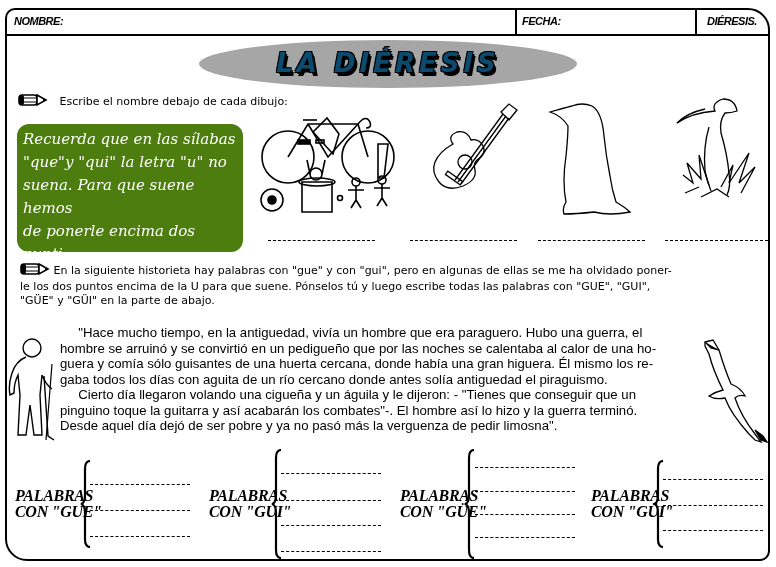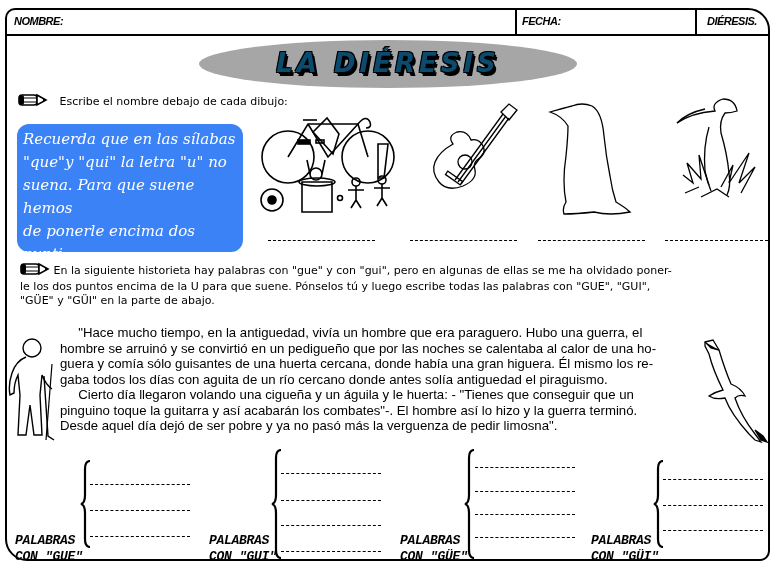--- a/index.html
+++ b/index.html
@@ -5,28 +5,28 @@
   html, body { margin:0; padding:0; background:#fff; }
   body { width:776px; height:567px; position:relative; overflow:hidden; font-family:"DejaVu Sans", sans-serif; color:#000; }
   .sheet { position:absolute; left:5px; top:8px; width:765px; height:553px; border:2px solid #000; border-radius:10px 22px 10px 22px; box-sizing:border-box; }
   .hdr { position:absolute; left:5px; top:8px; width:765px; height:28px; border-bottom:2px solid #000; box-sizing:border-box; }
   .hdr .cell { position:absolute; top:0; height:26px; line-height:27px; font-family:"Liberation Sans", sans-serif; font-style:italic; font-weight:bold; font-size:11px; letter-spacing:-0.5px; }
   .hdr .sep { position:absolute; top:0; height:26px; width:2px; background:#000; }
   .banner { position:absolute; left:199px; top:40px; width:378px; height:48px; border-radius:50%; background:#a6a6a6; }
   .banner-title { position:absolute; left:0; top:0; width:100%; height:100%; text-align:center; line-height:46px; font-family:"DejaVu Sans", sans-serif; font-weight:bold; font-style:italic; font-size:26px; letter-spacing:4px; color:#0c4a6e; text-shadow: 2px 2px 0 #000, 3px 4px 0 #000, -1px -1px 0 #000, 1px -1px 0 #000, -1px 1px 0 #000; }
   .instr { position:absolute; font-family:"DejaVu Sans", sans-serif; font-size:11px; }
   .pencil { display:inline-block; vertical-align:middle; }
-  .note { position:absolute; left:17px; top:124px; width:226px; height:128px; background:#3b82f6; border-radius:12px; color:#fff; font-family:"DejaVu Serif", serif; font-style:italic; font-size:15px; line-height:23px; padding:4px 6px; box-sizing:border-box; }
+  .note { position:absolute; left:17px; top:124px; width:226px; height:128px; background:#4d7c0f; border-radius:12px; color:#fff; font-family:"DejaVu Serif", serif; font-style:italic; font-size:15px; line-height:23px; padding:4px 6px; box-sizing:border-box; }
   .pic { position:absolute; }
   .blank { position:absolute; height:0; border-top:1.5px dashed #000; }
   .para2 { position:absolute; left:20px; top:262px; width:748px; font-family:"DejaVu Sans", sans-serif; font-size:11px; line-height:14px; text-align:justify; }
   .para2 .ln { display:block; white-space:nowrap; }
   .story { position:absolute; left:60px; top:325px; width:650px; font-family:"Liberation Sans", sans-serif; font-size:13.2px; line-height:15.5px; }
   .story .ln { display:block; white-space:nowrap; }
-  .blabel { position:absolute; font-family:Liberation Mono, monospace; font-style:italic; font-weight:bold; font-size:13px; line-height:16px; letter-spacing:-0.3px;margin-top:45px; }
+  .blabel { position:absolute; font-family:Liberation Serif, serif; font-style:italic; font-weight:bold; font-size:16px; line-height:16px; letter-spacing:-0.3px; }
   .brace { position:absolute; }
 </style>
 </head>
 <body>
 
 <div class="sheet"></div>
 
 <div class="hdr">
   <span class="cell" style="left:9px;">NOMBRE:</span>
   <div class="sep" style="left:510px;"></div>
@@ -142,21 +142,21 @@
     <path d="M36 40 l4 60 l6 4"></path>
     <path d="M44 28 l-6 76" stroke-width="1.2"></path>
   </svg>
 </div>
 
 <div class="story">
   <span class="ln" style="white-space:pre;">     "Hace mucho tiempo, en la antiguedad, vivía un hombre que era paraguero. Hubo una guerra, el</span>
   <span class="ln">hombre se arruinó y se convirtió en un pedigueño que por las noches se calentaba al calor de una ho-</span>
   <span class="ln">guera y comía sólo guisantes de una huerta cercana, donde había una gran higuera. Él mismo los re-</span>
   <span class="ln">gaba todos los días con aguita de un río cercano donde antes solía antiguedad el piraguismo.</span>
-  <span class="ln" style="white-space:pre;">     Cierto día llegaron volando una cigueña y un águila y le huerta: - "Tienes que conseguir que un</span>
+  <span class="ln" style="white-space:pre;">     Cierto día llegaron volando una cigueña y un águila y le dijeron: - "Tienes que conseguir que un</span>
   <span class="ln">pinguino toque la guitarra y así acabarán los combates"-. El hombre así lo hizo y la guerra terminó.</span>
   <span class="ln">Desde aquel día dejó de ser pobre y ya no pasó más la verguenza de pedir limosna".</span>
 </div>
 
 <div class="pic" style="left:703px; top:338px;">
   <svg width="66" height="108" viewBox="0 0 66 108" fill="none" stroke="#000" stroke-width="1.3">
     <path d="M2 4 l8 -2 l6 10 q6 20 12 34 q10 4 14 12 q-6 -2 -10 2 q6 18 20 36 l6 8 l-6 -2 l-6 -6 q-18 -20 -24 -36 q-10 2 -16 -2 q6 -4 14 -6 q-10 -20 -14 -36 l-4 -8 z"></path>
     <path d="M2 4 l6 6 l8 2" fill="#000"></path>
     <path d="M52 92 l8 6 l4 6 l-6 -2 z" fill="#000"></path>
   </svg>

